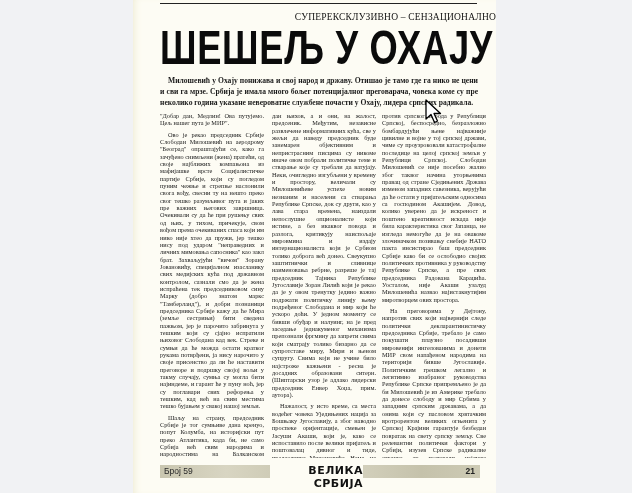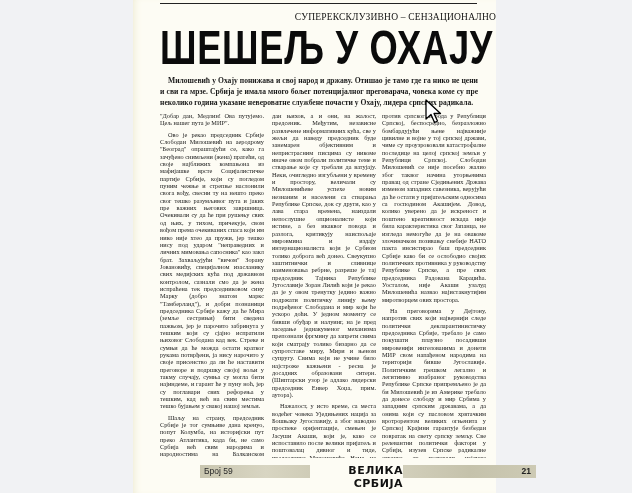--- a/index.html
+++ b/index.html
@@ -39,28 +39,28 @@
     position: absolute; top: 112px; width: 104px; height: 346px; overflow: hidden;
     font-size: 6.3px; line-height: 7.35px; color: #222;
     text-align: justify; hyphens: auto;
   }
   .col p { margin: 0 0 4px 0; text-indent: 8px; }
   .col p.first { text-indent: 0; }
   .col1 { left: 27px; }
   .col2 { left: 139px; }
   .col3 { left: 249px; }
   .footer {
-    position: absolute; left: 27px; top: 465px; width: 320px; height: 14px; margin-left: 40px;
+    position: absolute; left: 27px; top: 465px; width: 320px; height: 14px;
   }
   .foot-bar-left {
     position: absolute; left: 0; top: 0; width: 110px; height: 13px;
     background: linear-gradient(90deg, #c9c6b0, #d8d5c2 60%, #cfccb7);
   }
   .foot-bar-right {
-    position: absolute; left: 203px; top: 0; width: 133px; height: 13px;
+    position: absolute; left: 203px; top: 0; width: 117px; height: 13px;
     background: linear-gradient(90deg, #d2cfbb, #c5c2ab 50%, #cdcab4);
   }
   .issue {
     position: absolute; left: 4px; top: 1px; font-size: 8.5px; color: #2a2a2a;
     font-family: "Liberation Sans", sans-serif;
   }
   .masthead {
     position: absolute; left: 110px; width: 93px; top: -1px; text-align: right;
     font-family: "DejaVu Sans", sans-serif; font-weight: bold; font-size: 11px;
     letter-spacing: 0.5px; color: #111;

